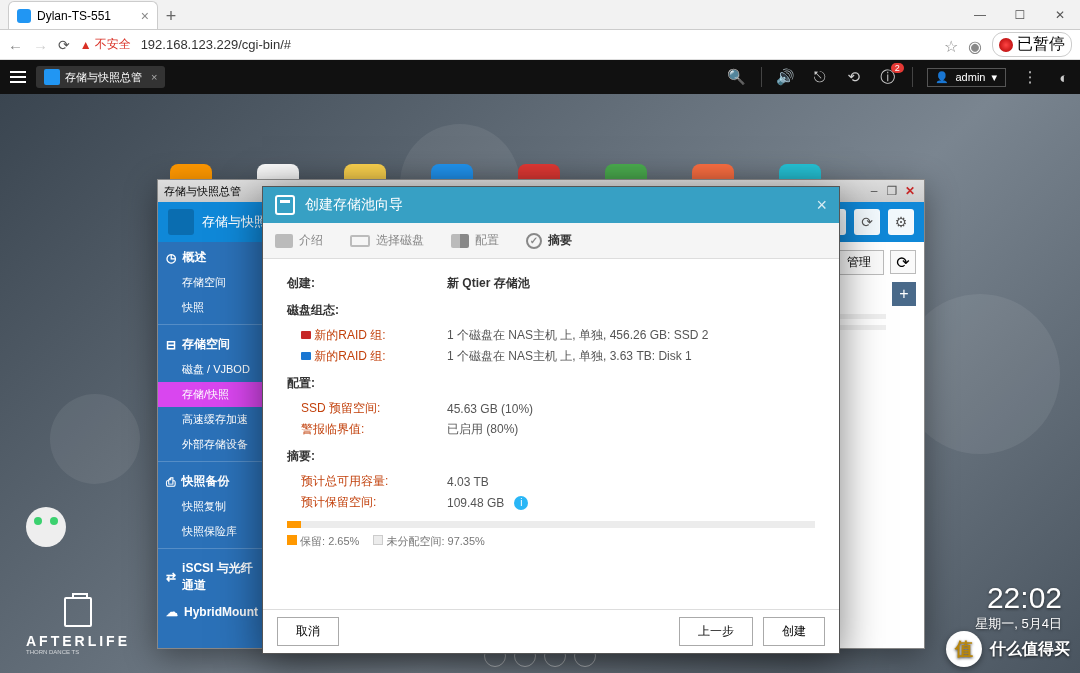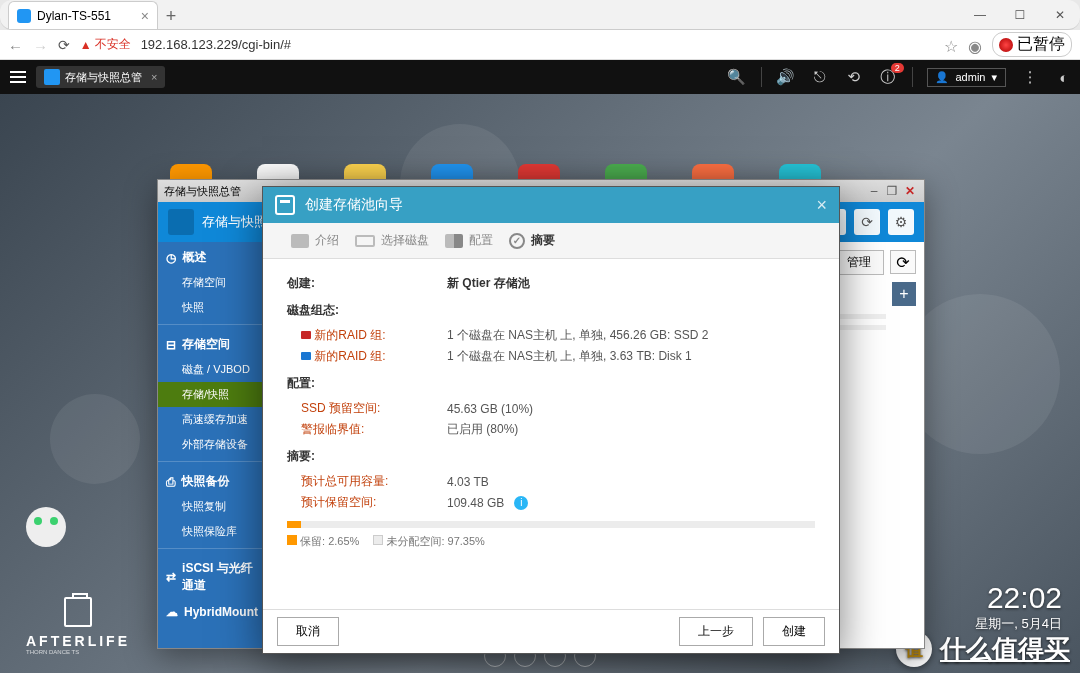--- a/index.html
+++ b/index.html
@@ -1,19 +1,19 @@
 <!DOCTYPE html>
 <html><head>
 <meta charset="utf-8">
 <style>
 * { box-sizing: border-box; margin: 0; padding: 0; font-family: "Microsoft YaHei", Arial, sans-serif; }
 body { width: 1080px; height: 673px; overflow: hidden; background: #e8e8e8; position: relative; }
 
 
-.browser-tabs { height: 30px; background: #f2f2f2; display: flex; align-items: flex-end; border-bottom: 1px solid #ccc; border-radius: 12px; }
+.browser-tabs { height: 30px; background: #f2f2f2; display: flex; align-items: flex-end; border-bottom: 1px solid #ccc; }
 .tab { height: 28px; width: 150px; background: #fff; border: 1px solid #ccc; border-bottom: none; border-radius: 6px 6px 0 0; display: flex; align-items: center; padding: 0 8px; font-size: 12px; gap: 6px; margin-left: 8px; }
 .tab-icon { width: 14px; height: 14px; background: #2196f3; border-radius: 3px; }
 .tab-close { margin-left: auto; color: #888; font-size: 14px; cursor: pointer; }
 .new-tab { width: 26px; height: 26px; display: flex; align-items: center; justify-content: center; color: #666; font-size: 18px; cursor: pointer; }
 .win-controls { margin-left: auto; display: flex; }
 .win-btn { width: 40px; height: 28px; display: flex; align-items: center; justify-content: center; color: #555; font-size: 12px; }
 
 .addr-bar { height: 30px; background: #fff; display: flex; align-items: center; padding: 0 8px; gap: 10px; border-bottom: 1px solid #ddd; }
 .nav-arrow { color: #888; font-size: 15px; }
 .reload { color: #555; font-size: 14px; }
@@ -41,21 +41,21 @@
 .desktop { position: relative; height: 579px; background: linear-gradient(135deg,#3a4550 0%,#5a6570 30%,#7a8590 60%,#4a5560 100%); overflow: hidden; }
 .desk-deco { position: absolute; inset: 0; opacity: 0.5; }
 .desk-deco .blob { position: absolute; border-radius: 50%; background: rgba(255,255,255,0.15); }
 .dock-icons { position: absolute; top: 70px; left: 170px; display: flex; gap: 45px; }
 .dock-icons .di { width: 42px; height: 42px; border-radius: 8px; }
 .clock { position: absolute; right: 18px; bottom: 40px; color: #fff; text-align: right; text-shadow: 0 1px 3px rgba(0,0,0,0.6); }
 .clock .time { font-size: 30px; font-weight: 300; }
 .clock .date { font-size: 13px; }
 .watermark { position: absolute; right: 10px; bottom: 6px; display: flex; align-items: center; gap: 8px; color: #fff; text-shadow: 0 1px 3px rgba(0,0,0,0.8); }
 .watermark .circ { width: 36px; height: 36px; border-radius: 50%; background: #fff; color: #b8860b; display: flex; align-items: center; justify-content: center; font-weight: bold; font-size: 18px; box-shadow: 0 2px 6px rgba(0,0,0,.4); }
-.watermark .txt { font-size: 26px; font-weight: bold; text-decoration: underline; }
+.watermark .txt { font-size: 16px; font-weight: bold; }
 .afterlife { position: absolute; left: 26px; bottom: 18px; color: #fff; }
 .afterlife .robot { width: 40px; height: 40px; background: #eee; border-radius: 50%; margin-bottom: 50px; position: relative; }
 .afterlife .robot:before { content:""; position:absolute; top:10px; left:8px; width:8px; height:8px; background:#3bd16f; border-radius:50%; box-shadow: 16px 0 #3bd16f; }
 .afterlife .trash { width: 28px; height: 30px; border: 2px solid #fff; border-radius: 2px; margin: 0 auto 6px; position: relative; }
 .afterlife .trash:before { content: ""; position: absolute; top: -6px; left: 6px; width: 12px; height: 4px; border: 2px solid #fff; border-bottom: none; }
 .afterlife .label { font-size: 14px; letter-spacing: 3px; font-weight: bold; }
 .afterlife .sub { font-size: 6px; opacity: .7; }
 .mini-dock { position: absolute; left: 50%; bottom: 6px; transform: translateX(-50%); display: flex; gap: 8px; }
 .mini-dock .m { width: 22px; height: 22px; border: 1.5px solid rgba(255,255,255,.6); border-radius: 50%; }
 .page-dots { position: absolute; left: 50%; bottom: 36px; transform: translateX(-50%); display: flex; gap: 10px; }
@@ -69,37 +69,37 @@
 .sm-title .wb { width: 16px; height: 14px; display: flex; align-items: center; justify-content: center; color: #555; }
 .sm-title .wb.close { color: #c62828; font-weight: bold; }
 .sm-toolbar { height: 40px; background: #0f88d8; color: #fff; display: flex; align-items: center; padding: 0 10px; font-size: 13px; gap: 8px; }
 .sm-toolbar .logo { width: 26px; height: 26px; background: #0a6db0; border-radius: 3px; }
 .sm-toolbar .tbright { margin-left: auto; display: flex; gap: 8px; }
 .sm-toolbar .tb-ico { width: 26px; height: 26px; border: 1px solid rgba(255,255,255,.3); border-radius: 3px; display: flex; align-items: center; justify-content: center; font-size: 14px; background: rgba(255,255,255,.95); color: #555; }
 .sm-body { display: flex; height: calc(100% - 62px); }
 .sm-side { width: 104px; background: #2b71b8; color: #fff; font-size: 11px; overflow: hidden; }
 .sm-side .grp { padding: 7px 8px 4px; display: flex; align-items: center; gap: 6px; font-weight: bold; font-size: 12px; }
 .sm-side .itm { padding: 5px 8px 5px 24px; cursor: pointer; }
-.sm-side .itm.active { background: #4d7c0f; }
+.sm-side .itm.active { background: #d946ef; }
 .sm-side .sep { border-top: 1px solid rgba(255,255,255,.2); margin: 4px 0; }
 .sm-main { flex: 1; background: #fff; position: relative; padding: 8px; }
 .sm-main .btn-mgr { position: absolute; top: 8px; right: 40px; border: 1px solid #bbb; padding: 3px 12px; font-size: 12px; background: #fafafa; }
 .sm-main .btn-ref { position: absolute; top: 8px; right: 8px; border: 1px solid #bbb; width: 26px; height: 24px; background: #fafafa; display: flex; align-items: center; justify-content: center; }
 .sm-main .addbar { position: absolute; top: 40px; right: 8px; width: 24px; height: 24px; background: #4a6a8a; color: #fff; display: flex; align-items: center; justify-content: center; font-size: 16px; }
 .sm-main .mini-bars { position: absolute; top: 72px; right: 38px; width: 80px; }
 .sm-main .mini-bars .mb { height: 5px; background: #eee; margin-bottom: 6px; position: relative; }
 .sm-main .mini-bars .mb:after { content: ""; position: absolute; left: 0; top: 0; bottom: 0; width: 22%; background: #f7a; }
 
 
 .wizard { position: absolute; left: 262px; top: 92px; width: 578px; height: 468px; background: #fff; box-shadow: 0 10px 40px rgba(0,0,0,.5); border: 1px solid #555; z-index: 20; display: flex; flex-direction: column; }
 .wiz-title { height: 36px; background: #37a0c4; color: #fff; display: flex; align-items: center; padding: 0 12px; font-size: 14px; gap: 10px; }
 .wiz-title .wico { width: 20px; height: 20px; border: 2px solid #fff; border-radius: 3px; position: relative; }
 .wiz-title .wico:after { content:""; position:absolute; left:3px; top:3px; right:3px; height:3px; background:#fff; }
 .wiz-title .x { margin-left: auto; font-size: 18px; cursor: pointer; opacity: .8; }
-.wiz-steps { height: 36px; background: #f5f5f5; display: flex; align-items: center; padding: 0 28px; gap: 16px; font-size: 12px; color: #888; border-bottom: 1px solid #ddd; }
+.wiz-steps { height: 36px; background: #f5f5f5; display: flex; align-items: center; padding: 0 12px; gap: 27px; font-size: 12px; color: #888; border-bottom: 1px solid #ddd; }
 .wiz-steps .step { display: flex; align-items: center; gap: 6px; }
 .wiz-steps .sico { width: 18px; height: 14px; background: #bbb; border-radius: 2px; }
 .wiz-steps .sico.disk { width: 20px; height: 12px; border: 2px solid #bbb; background: none; border-radius: 2px; }
 .wiz-steps .sico.cfg { width: 18px; height: 14px; background: linear-gradient(90deg,#bbb 50%,#888 50%); }
 .wiz-steps .sico.sum { width: 16px; height: 16px; border: 2px solid #888; border-radius: 50%; background: none; position: relative; }
 .wiz-steps .sico.sum:after { content: "✓"; position: absolute; inset: 0; display: flex; align-items: center; justify-content: center; font-size: 10px; color: #888; }
 .wiz-steps .step.active { color: #333; font-weight: bold; }
 .wiz-content { flex: 1; padding: 14px 24px; font-size: 12px; color: #555; overflow: auto; }
 .wiz-content h4 { font-size: 12px; color: #333; margin: 8px 0 6px; font-weight: bold; }
 .wiz-content .row { display: flex; padding: 2px 0; }

